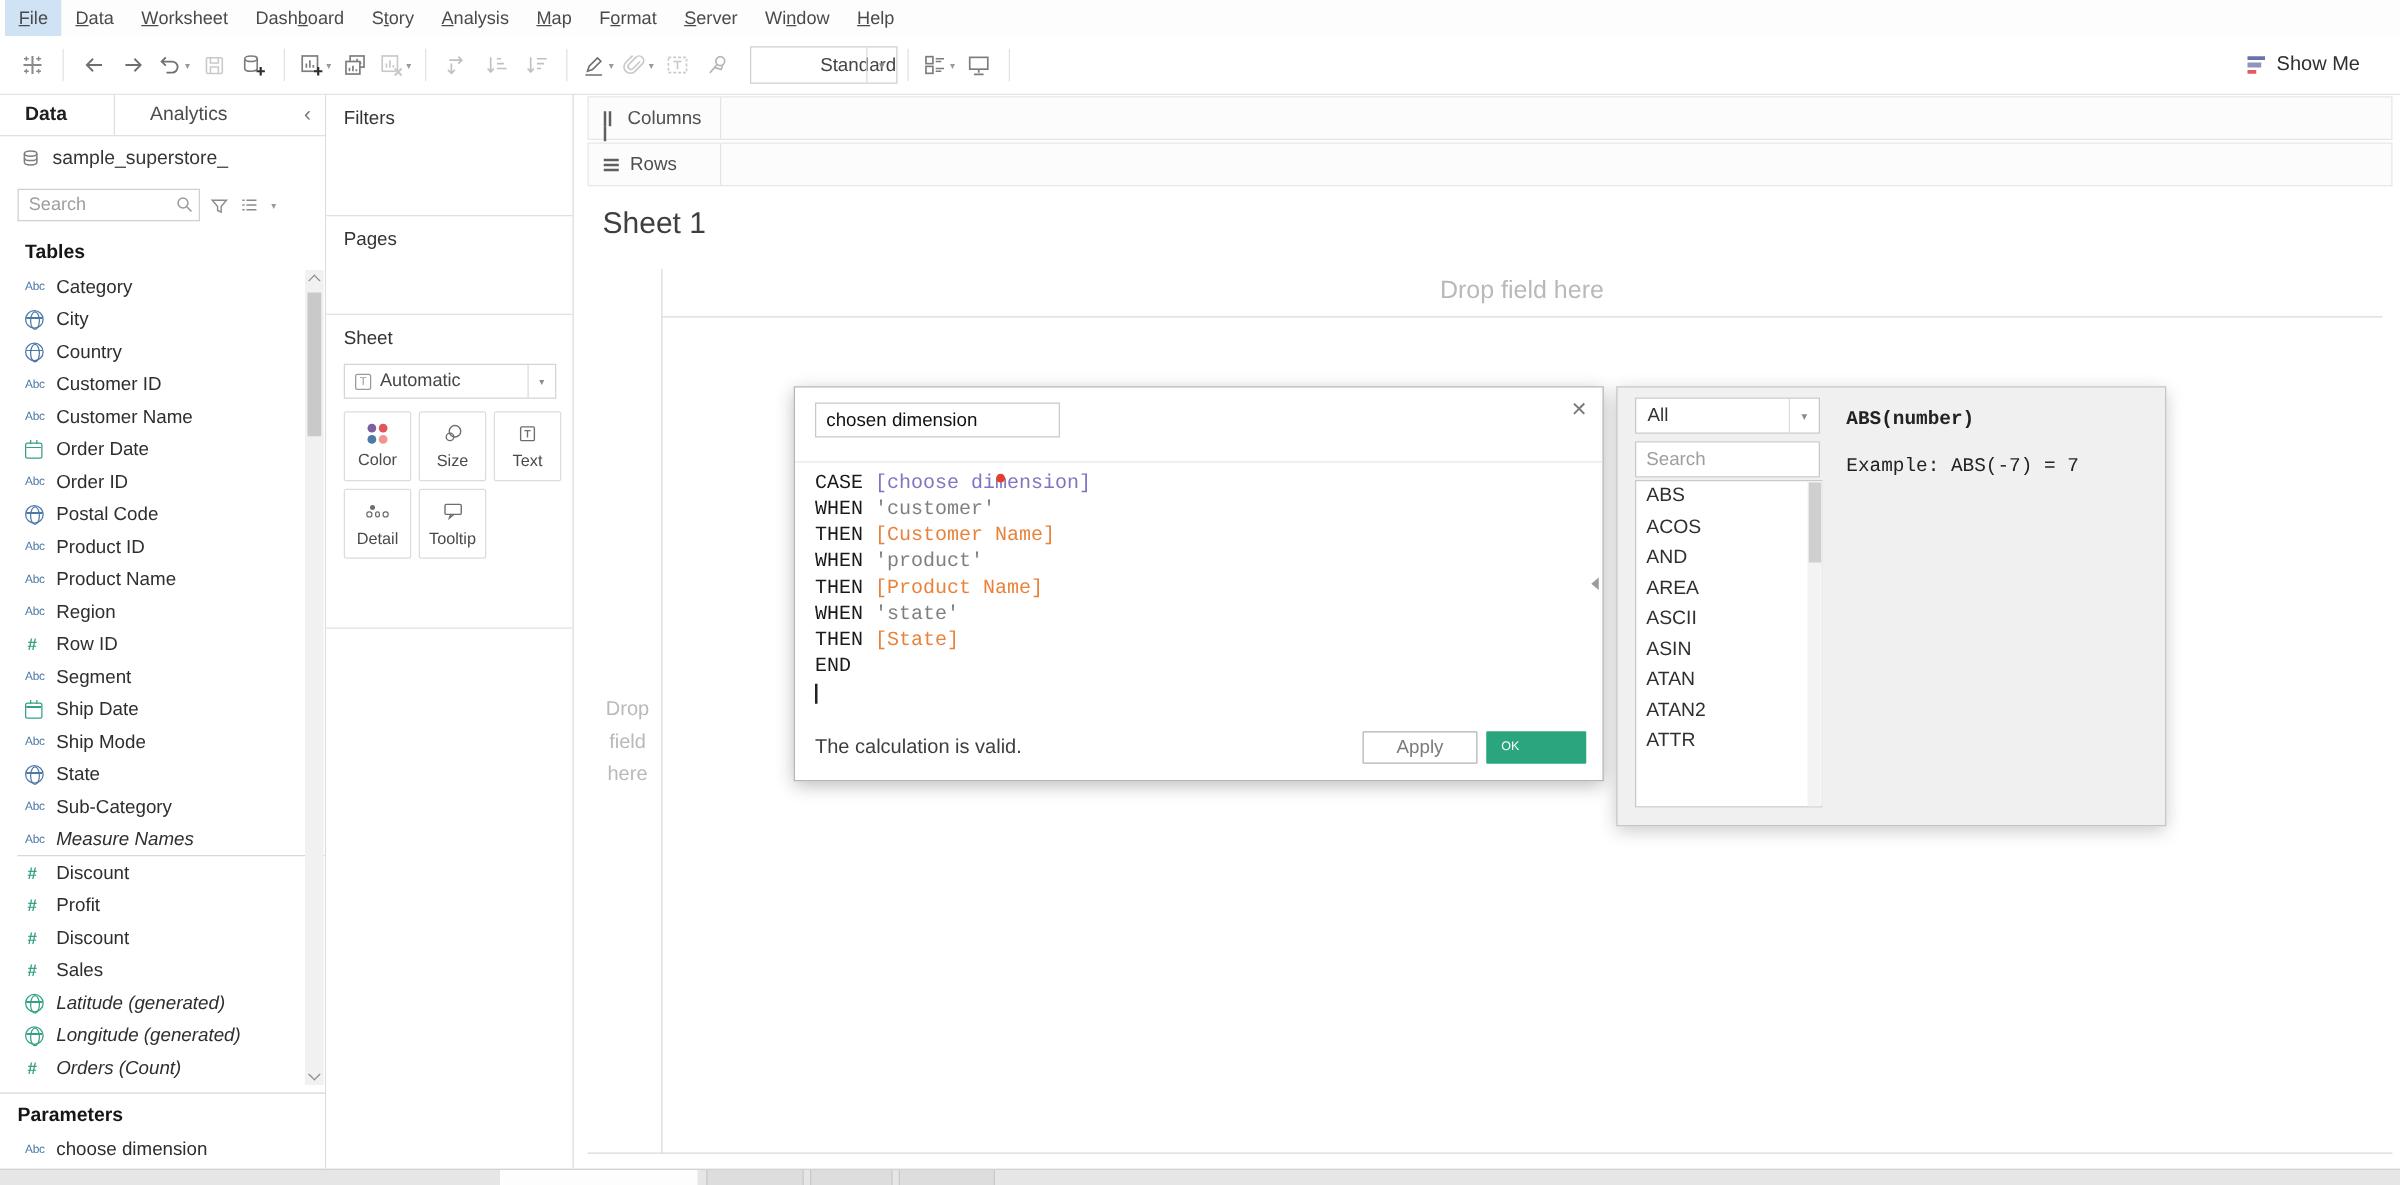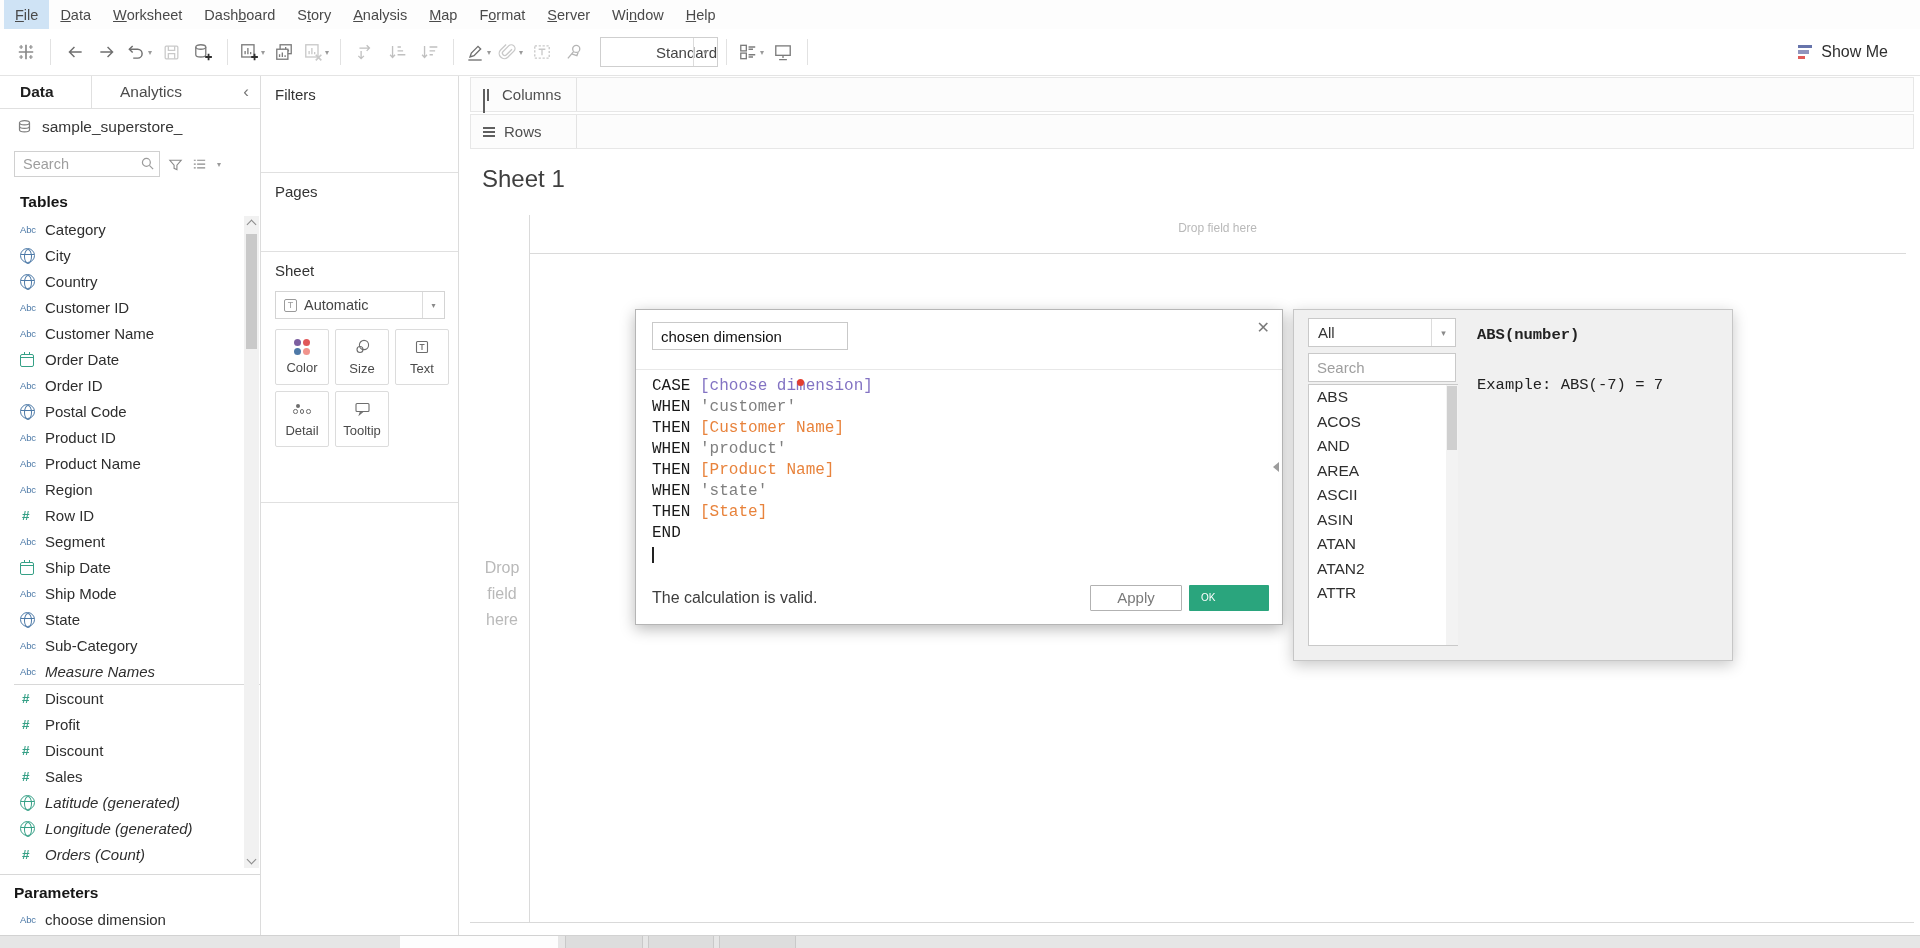--- a/index.html
+++ b/index.html
@@ -90,21 +90,21 @@
   .cols-ic i { display:block; float:left; width:2px; height:12px; background:#5f5f5f; margin-right:2px; }
   .rows-ic { width:12px; height:12px; padding-top:1px; }
   .rows-ic i { display:block; width:12px; height:2px; background:#5f5f5f; margin-bottom:2px; }
 
   
   .canvas { position:absolute; left:470px; right:6px; top:155px; bottom:13px; background:#fff; }
   .canvas::after { content:""; position:absolute; left:0; right:0; bottom:12px; border-bottom:1px solid #d9d9d9; }
   .sheet-title { position:absolute; left:12px; top:10px; font-size:24px; color:#3f3f3f; }
   .cv-vline { position:absolute; left:59px; top:60px; bottom:12px; width:1px; background:#dadada; }
   .cv-hline { position:absolute; left:59px; right:8px; top:98px; height:1px; background:#dadada; }
-  .drop-top { position:absolute; left:59px; right:8px; top:66px; text-align:center; font-size:12px; color:#b9b9b9; }
+  .drop-top { position:absolute; left:59px; right:8px; top:66px; text-align:center; font-size:20px; color:#b9b9b9; }
   .drop-left { position:absolute; left:10px; top:400px; width:44px; text-align:center; font-size:16px; line-height:26px; color:#b9b9b9; }
 
   
   .dlg { position:absolute; left:635px; top:309px; width:648px; height:316px; background:#fff; border:1px solid #b5b5b5; box-shadow:0 4px 14px rgba(0,0,0,.28); z-index:5; }
   .dlg-name { position:absolute; left:16px; top:12px; width:196px; height:28px; border:1px solid #c9c9c9; font-size:15px; color:#111; padding:0 8px; font-family:inherit; }
   .dlg-close { position:absolute; right:12px; top:8px; font-size:16px; color:#7a7a7a; }
   .dlg-close::before { content:"\2715"; }
   .dlg-hr { position:absolute; left:0; right:0; top:59px; border-top:1px solid #e8e8e8; }
   .dlg-code { position:absolute; left:16px; top:66px; right:30px; font-family:"Liberation Mono", monospace; font-size:16px; line-height:21px; color:#1a1a1a; white-space:pre; }
   .tk-kw { color:#1a1a1a; } .tk-param { color:#8373c3; } .tk-str { color:#7f7f7f; } .tk-field { color:#e8833c; }
@@ -120,21 +120,21 @@
   .fp-cat { position:absolute; left:14px; top:8px; width:148px; height:29px; background:#fff; border:1px solid #c9c9c9; font-size:15px; color:#333; display:flex; align-items:center; padding-left:9px; }
   .fp-cat .sel-caret { position:absolute; right:0; top:0; bottom:0; width:24px; border-left:1px solid #dcdcdc; display:flex; align-items:center; justify-content:center; color:#8a8a8a; font-size:9px; }
   .fp-search { position:absolute; left:14px; top:43px; width:148px; height:29px; border:1px solid #c9c9c9; padding:0 8px; font-size:15px; font-family:inherit; background:#fff; }
   .fp-list { position:absolute; left:14px; top:74px; width:150px; bottom:14px; background:#fff; border:1px solid #c9c9c9; overflow:hidden; }
   .fp-item { height:24.5px; line-height:24.5px; padding-left:8px; font-size:15.5px; color:#2f2f2f; }
   .fp-scroll { position:absolute; right:0; top:0; bottom:0; width:12px; background:#f3f3f3; }
   .fp-thumb { position:absolute; left:1px; right:1px; top:1px; height:64px; background:#cfcfcf; }
   .fp-doc { position:absolute; left:183px; top:16px; width:235px; font-family:"Liberation Mono", monospace; font-size:15.5px; color:#222; }
   .fp-doc-title { font-weight:bold; margin-bottom:16px; }
   .fp-doc-body { width:200px; line-height:1.32; }
-  .fp-doc-ex { margin-top:32px; }
+  .fp-doc-ex { margin-top:20px; }
 
   
   .strip { position:absolute; left:0; right:0; bottom:0; height:13px; background:#e6e6e6; border-top:1px solid #d2d2d2; }
   .strip .seg-white { position:absolute; left:400px; width:158px; top:0; bottom:0; background:#fdfdfd; }
   .strip .seg { position:absolute; top:0; bottom:0; background:#dddddd; border-left:1px solid #c9c9c9; border-right:1px solid #c9c9c9; }
 
   svg.ic { flex:0 0 auto; }
 </style>
 </head>
 <body>

